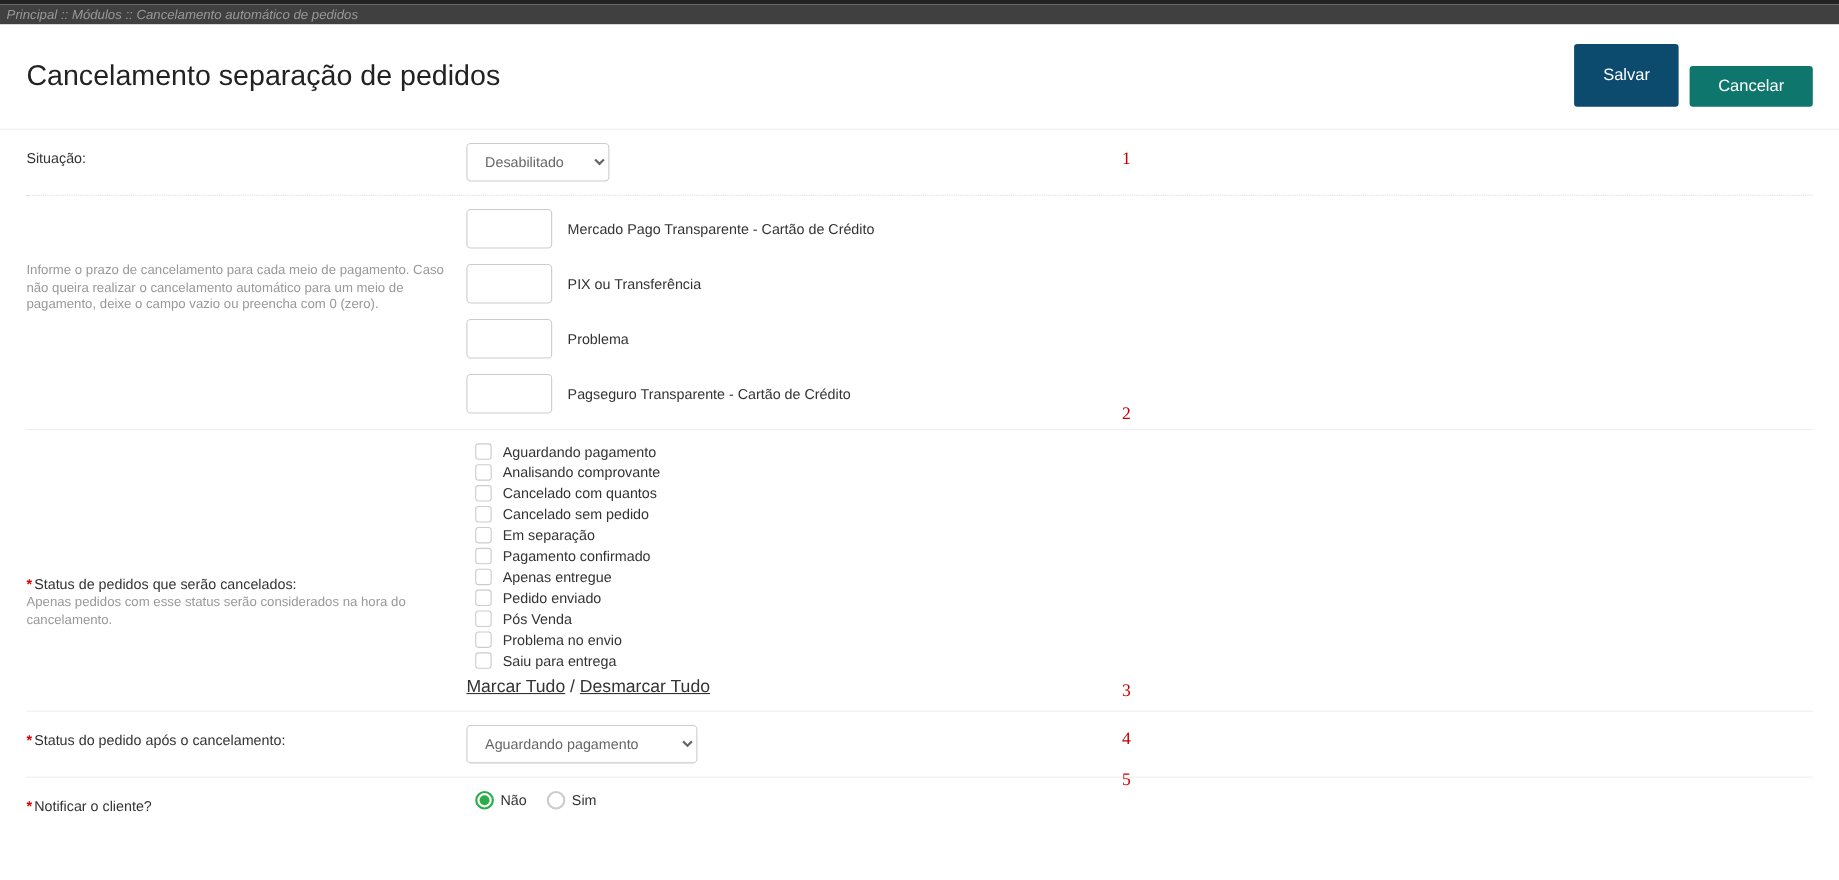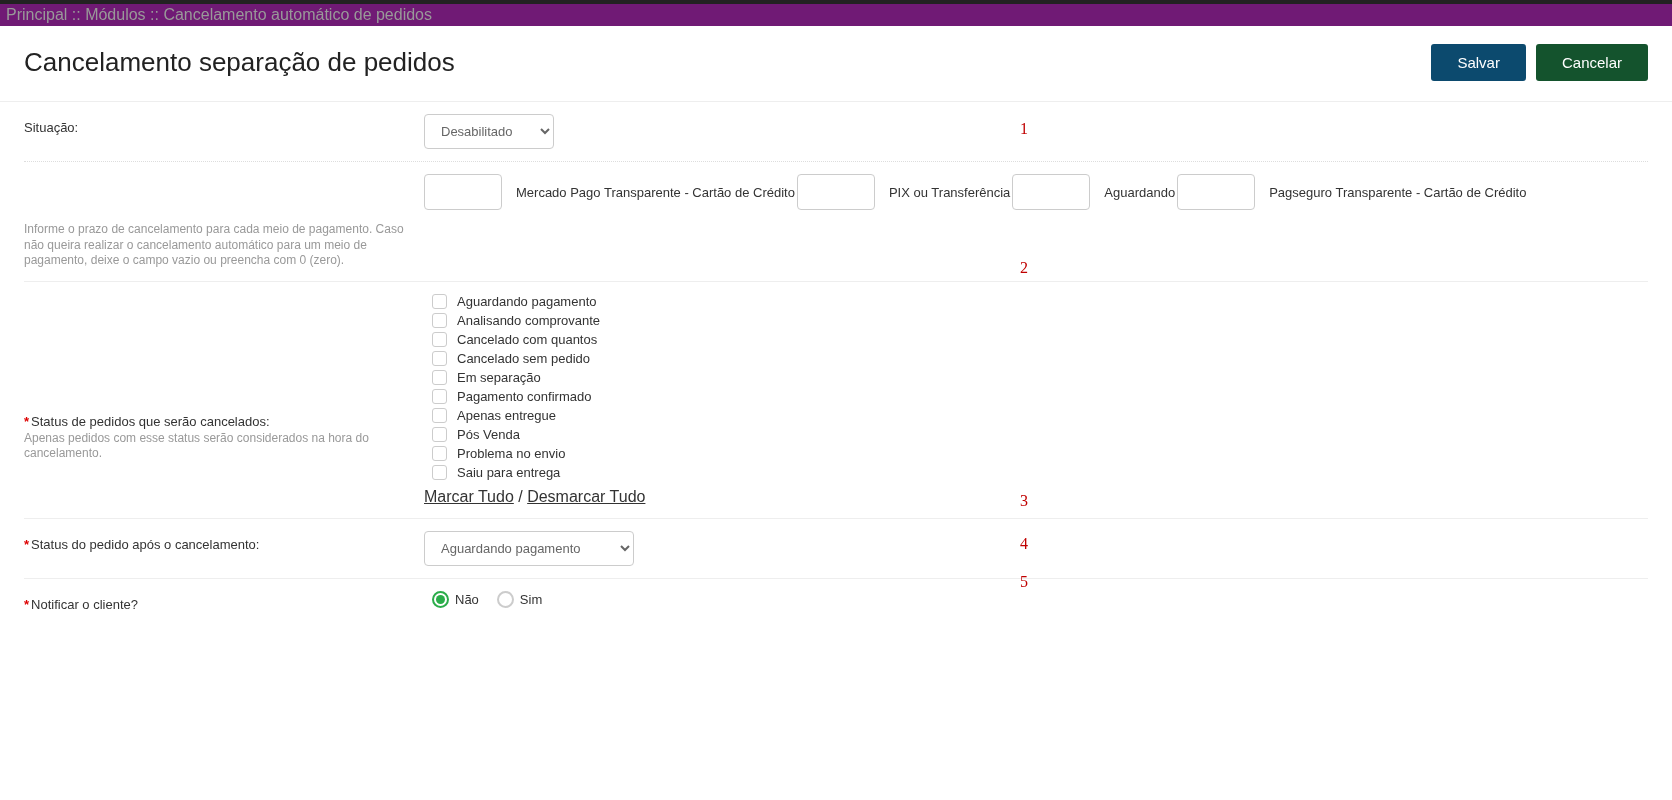--- a/index.html
+++ b/index.html
@@ -7,24 +7,25 @@
     font-family: "Segoe UI", Arial, sans-serif;
     font-size: 13px;
     color: #333;
     background: #fff;
   }
   .topbar {
     background: #222;
     height: 4px;
   }
   .breadcrumb {
+    font-style: italic;
     color: #999;
     padding: 2px 6px;
-    font-size: 16px;
-    background: #701a75;
+    font-size: 12px;
+    background: #404040;
   }
   .header {
     display: flex;
     align-items: center;
     justify-content: space-between;
     padding: 18px 24px 20px 24px;
     border-bottom: 1px solid #eee;
   }
   .header h1 {
     font-size: 26px;
@@ -34,21 +35,21 @@
   .header-actions { display: flex; gap: 10px; }
   .btn {
     border: none;
     border-radius: 3px;
     padding: 10px 26px;
     font-size: 15px;
     color: #fff;
     cursor: pointer;
   }
   .btn-primary { background: #0c4a6e; }
-  .btn-secondary { background: #14532d; }
+  .btn-secondary { background: #0f766e; margin-top: 20px; }
   .form {
     padding: 0 24px;
   }
   .row {
     display: flex;
     align-items: flex-start;
     padding: 12px 0;
     border-bottom: 1px dotted #ddd;
     position: relative;
   }
@@ -73,21 +74,21 @@
   .input-col { flex: 1; }
   select {
     border: 1px solid #ccc;
     border-radius: 4px;
     padding: 8px 24px 8px 12px;
     font-size: 13px;
     color: #666;
     background: #fff;
     appearance: auto;
   }
-  .payment-group { display: flex; gap: 2px;}
+  .payment-group { display: flex; flex-direction: column; gap: 12px;}
   .payment-item { display: flex; align-items: center; gap: 14px; margin-bottom: 2px;}
   .payment-input {
     width: 78px;
     height: 36px;
     border: 1px solid #ccc;
     border-radius: 4px;
     padding: 4px 8px;
     font-size: 13px;
   }
   .payment-label { font-size: 13px; color: #333; }
@@ -160,21 +161,21 @@
           <div class="payment-item">
             <input class="payment-input" style="">
             <span class="payment-label">Mercado Pago Transparente - Cartão de Crédito</span>
           </div>
           <div class="payment-item">
             <input class="payment-input" style="">
             <span class="payment-label">PIX ou Transferência</span>
           </div>
           <div class="payment-item">
             <input class="payment-input" style="">
-            <span class="payment-label">Aguardando</span>
+            <span class="payment-label">Problema</span>
           </div>
           <div class="payment-item">
             <input class="payment-input" style="">
             <span class="payment-label">Pagseguro Transparente - Cartão de Crédito</span>
           </div>
         </div>
     </div>
     <span class="annot" style="bottom:4px;">2</span>
   </div>
 
@@ -207,20 +208,24 @@
             <input type="checkbox" style="">
             <span>Em separação</span>
           </label>
           <label class="chk-item">
             <input type="checkbox" style="">
             <span>Pagamento confirmado</span>
           </label>
           <label class="chk-item">
             <input type="checkbox" style="">
             <span>Apenas entregue</span>
+          </label>
+          <label class="chk-item">
+            <input type="checkbox" style="">
+            <span>Pedido enviado</span>
           </label>
           <label class="chk-item">
             <input type="checkbox" style="">
             <span>Pós Venda</span>
           </label>
           <label class="chk-item">
             <input type="checkbox" style="">
             <span>Problema no envio</span>
           </label>
           <label class="chk-item">

